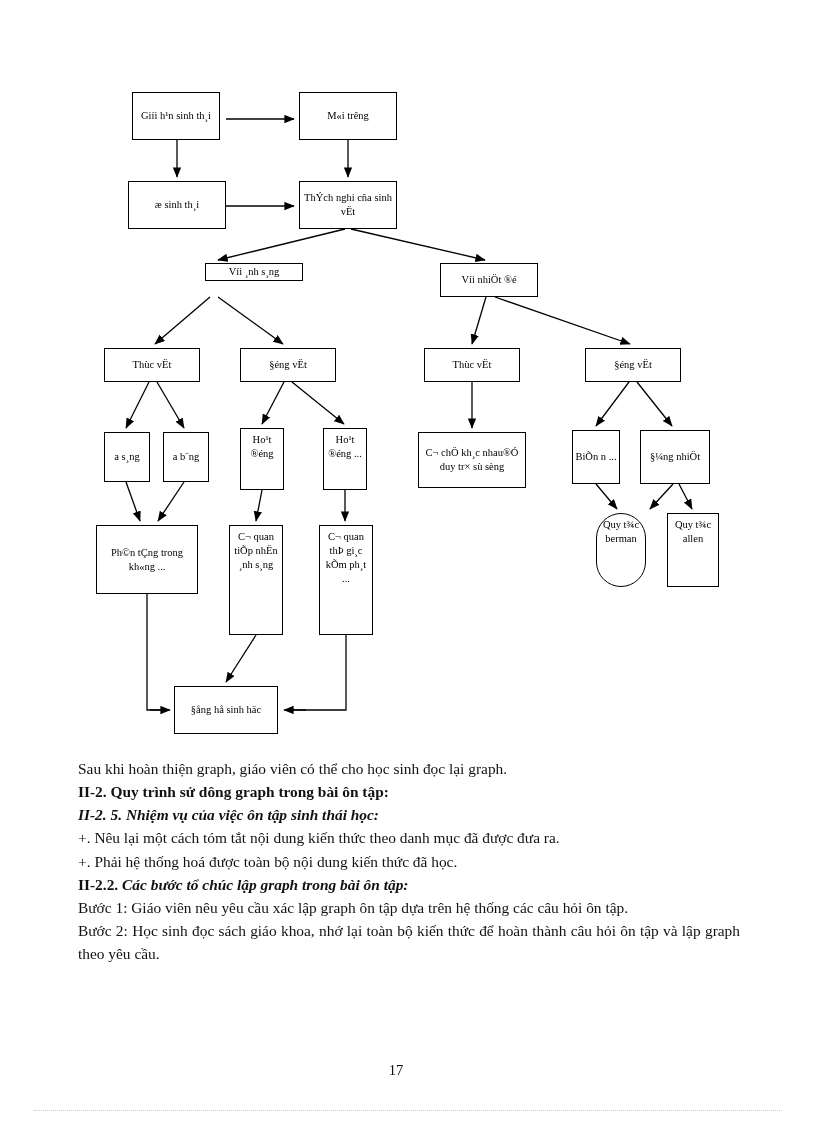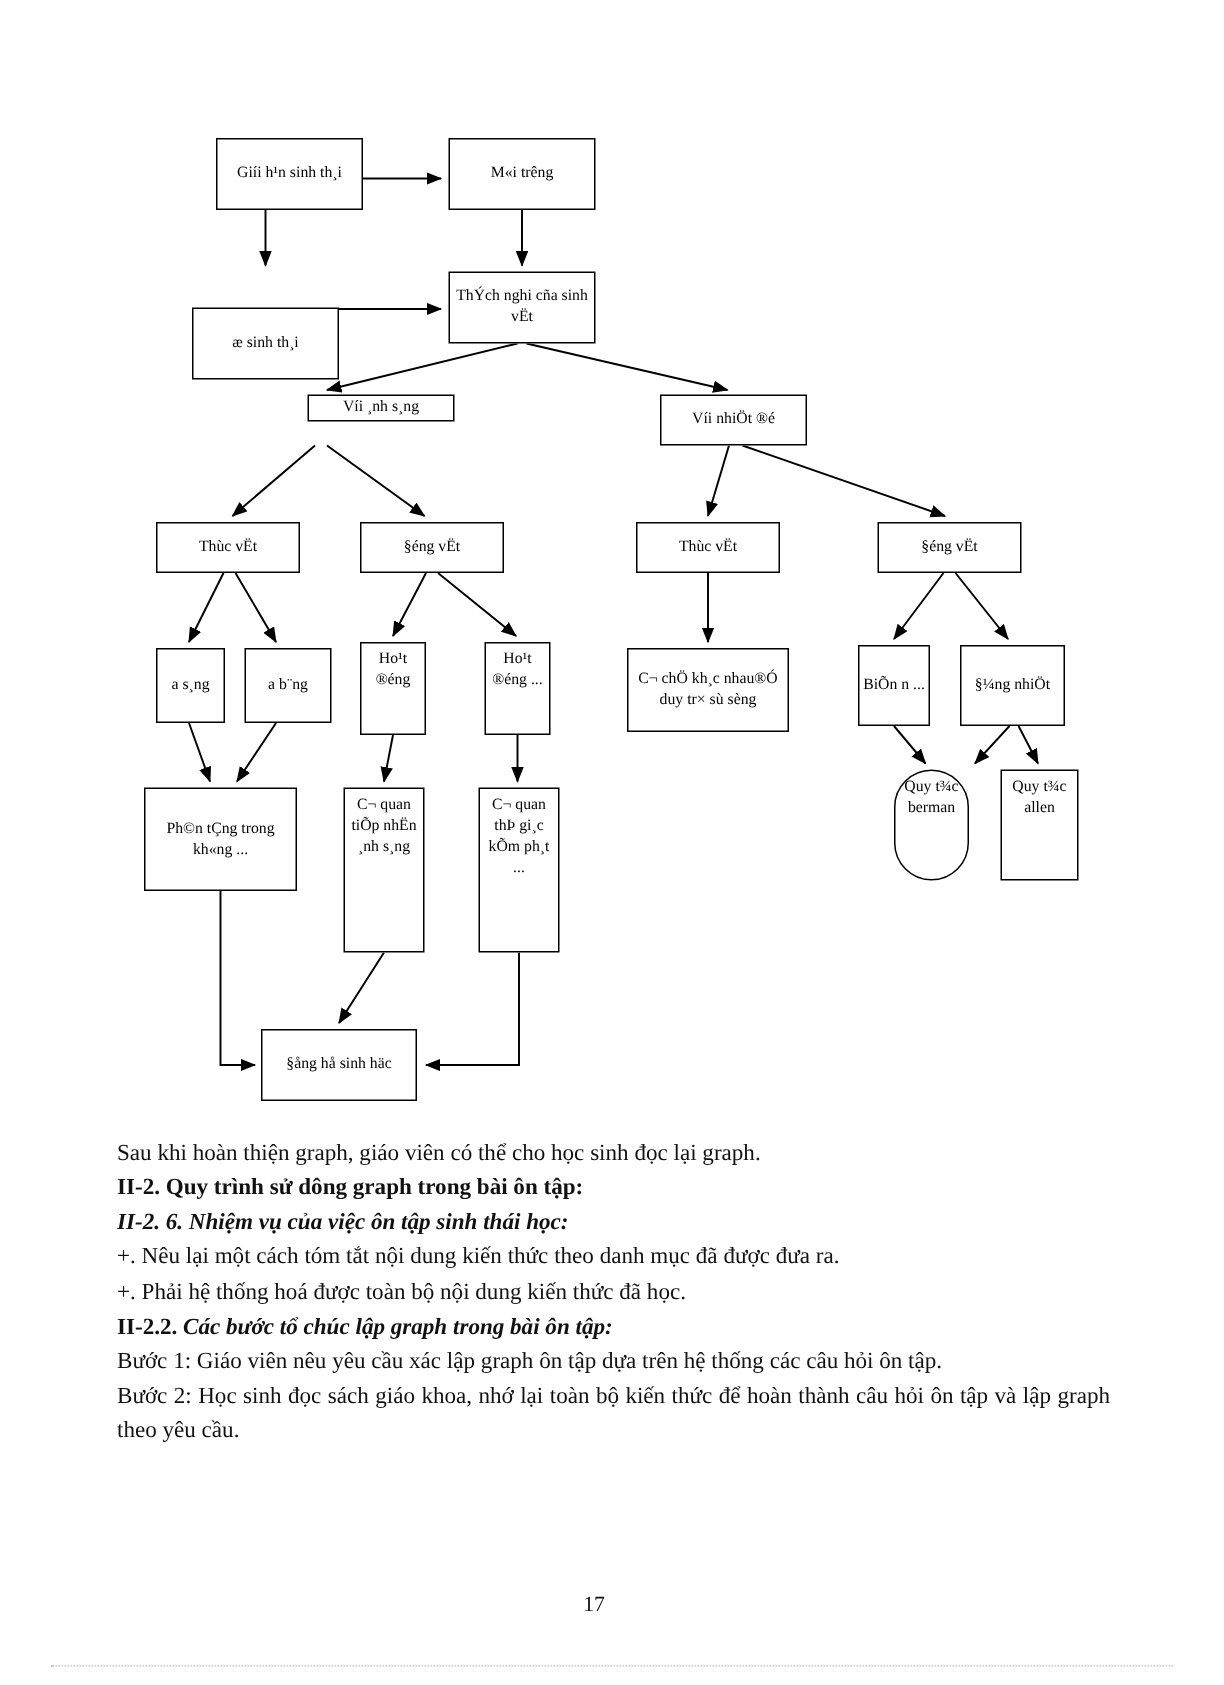--- a/index.html
+++ b/index.html
@@ -147,27 +147,27 @@
         <path d="M147,577 L147,710 L168,710"></path>
         <path d="M346,635 L346,710 L286,710"></path>
       </g>
       <g stroke="#000" stroke-width="1.3" fill="none" marker-end="url(#ah)">
         <path d="M150,710 L170,710"></path>
         <path d="M306,710 L284,710"></path>
       </g>
     </svg>
 
     <div id="node-layer">
-        <div class="node" style="left: 144px; top: 92px; width: 98px; height: 48px;">
+        <div class="node" style="left: 132px; top: 92px; width: 88px; height: 48px;">
           <span>Giíi  h¹n sinh th¸i</span>
         </div>
         <div class="node" style="left: 299px; top: 92px; width: 98px; height: 48px;">
           <span>M«i trêng</span>
         </div>
-        <div class="node" style="left: 128px; top: 181px; width: 98px; height: 48px; margin-top: 24px;">
+        <div class="node" style="left: 128px; top: 181px; width: 98px; height: 48px;">
           <span>æ sinh th¸i</span>
         </div>
         <div class="node" style="left: 299px; top: 181px; width: 98px; height: 48px;">
           <span>ThÝch nghi cña sinh vËt</span>
         </div>
         <div class="node" style="left: 165px; top: 263px; width: 98px; height: 18px; margin-left: 40px;">
           <span>Víi  ¸nh s¸ng</span>
         </div>
         <div class="node" style="left: 440px; top: 263px; width: 98px; height: 34px;">
           <span>Víi  nhiÖt ®é</span>
@@ -180,21 +180,21 @@
         </div>
         <div class="node" style="left: 424px; top: 348px; width: 96px; height: 34px;">
           <span>Thùc vËt</span>
         </div>
         <div class="node" style="left: 585px; top: 348px; width: 96px; height: 34px;">
           <span>§éng vËt</span>
         </div>
         <div class="node" style="left: 104px; top: 432px; width: 46px; height: 50px;">
           <span>a s¸ng</span>
         </div>
-        <div class="node" style="left: 163px; top: 432px; width: 58px; height: 50px;">
+        <div class="node" style="left: 163px; top: 432px; width: 46px; height: 50px;">
           <span>a b¨ng</span>
         </div>
         <div class="node tall" style="left: 240px; top: 428px; width: 44px; height: 62px;">
           <span>Ho¹t ®éng</span>
         </div>
         <div class="node tall" style="left: 323px; top: 428px; width: 44px; height: 62px;">
           <span>Ho¹t ®éng ...</span>
         </div>
         <div class="node" style="left: 418px; top: 432px; width: 108px; height: 56px;">
           <span>C¬ chÖ kh¸c nhau®Ó duy tr× sù sèng</span>
@@ -222,21 +222,21 @@
         </div>
         <div class="node" style="left: 174px; top: 686px; width: 104px; height: 48px;">
           <span>§ång hå sinh häc</span>
         </div>
       </div>
   </div>
 
   <div class="body-text" id="body-text">
       <p><span>Sau khi hoàn thiện graph, giáo viên có thể cho học sinh đọc lại graph.</span></p>
       <p class="b"><span>II-2. Quy trình sử dông graph trong bài ôn tập:</span></p>
-      <p class="bi"><span>II-2. 6. Nhiệm vụ của việc ôn tập sinh thái học:</span></p>
+      <p class="bi"><span>II-2. 5. Nhiệm vụ của việc ôn tập sinh thái học:</span></p>
       <p><span>+. Nêu lại một cách tóm tắt nội dung kiến thức theo danh mục đã được đưa ra.</span></p>
       <p><span>+. Phải hệ thống hoá được toàn bộ nội dung kiến thức đã học.</span></p>
       <p><span class="b">II-2.2. </span><span class="bi">Các bước tổ chúc lập graph trong bài ôn tập:</span></p>
       <p><span class="lead">Bước 1</span><span>: Giáo viên nêu yêu cầu xác lập graph ôn tập dựa trên hệ thống các câu hỏi ôn tập.</span></p>
       <p><span class="lead">Bước 2</span><span>: Học sinh đọc sách giáo khoa, nhớ lại toàn bộ kiến thức để hoàn thành câu hỏi ôn tập và lập graph theo yêu cầu.</span></p>
     </div>
 
   <div class="page-number">17</div>
 
   <div class="footer-rule"></div>

